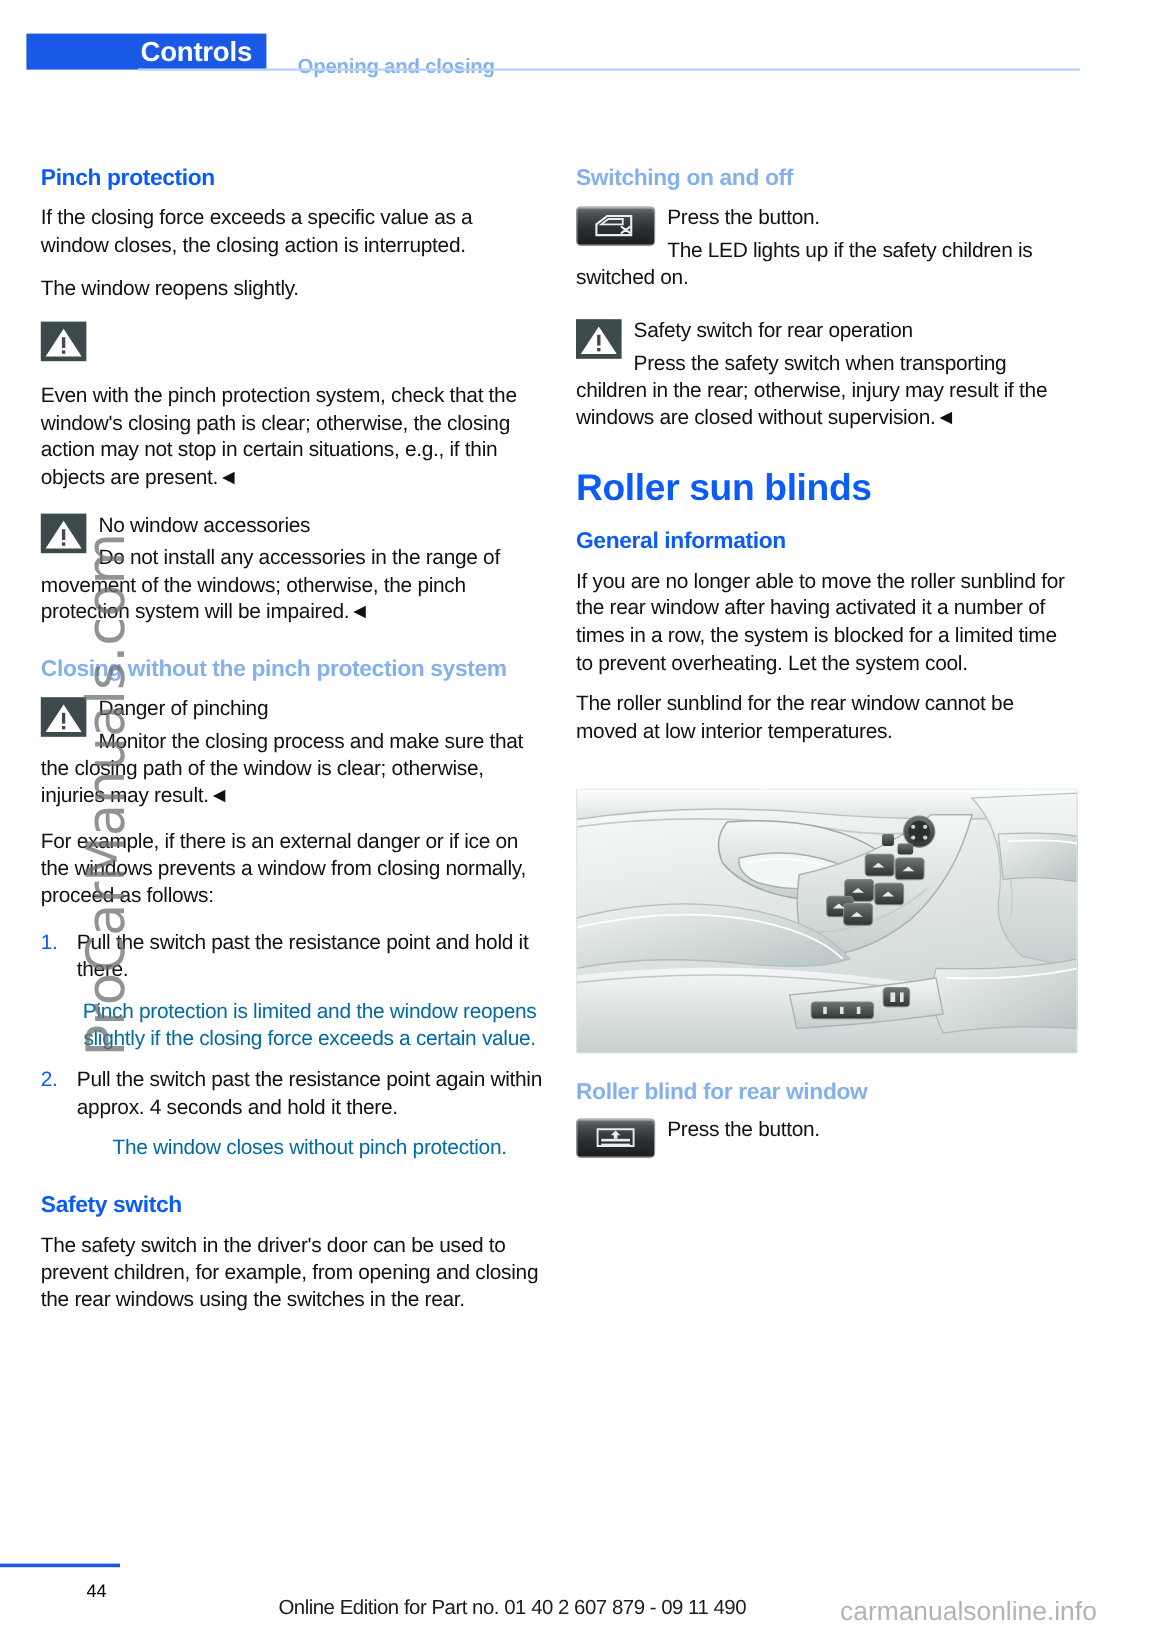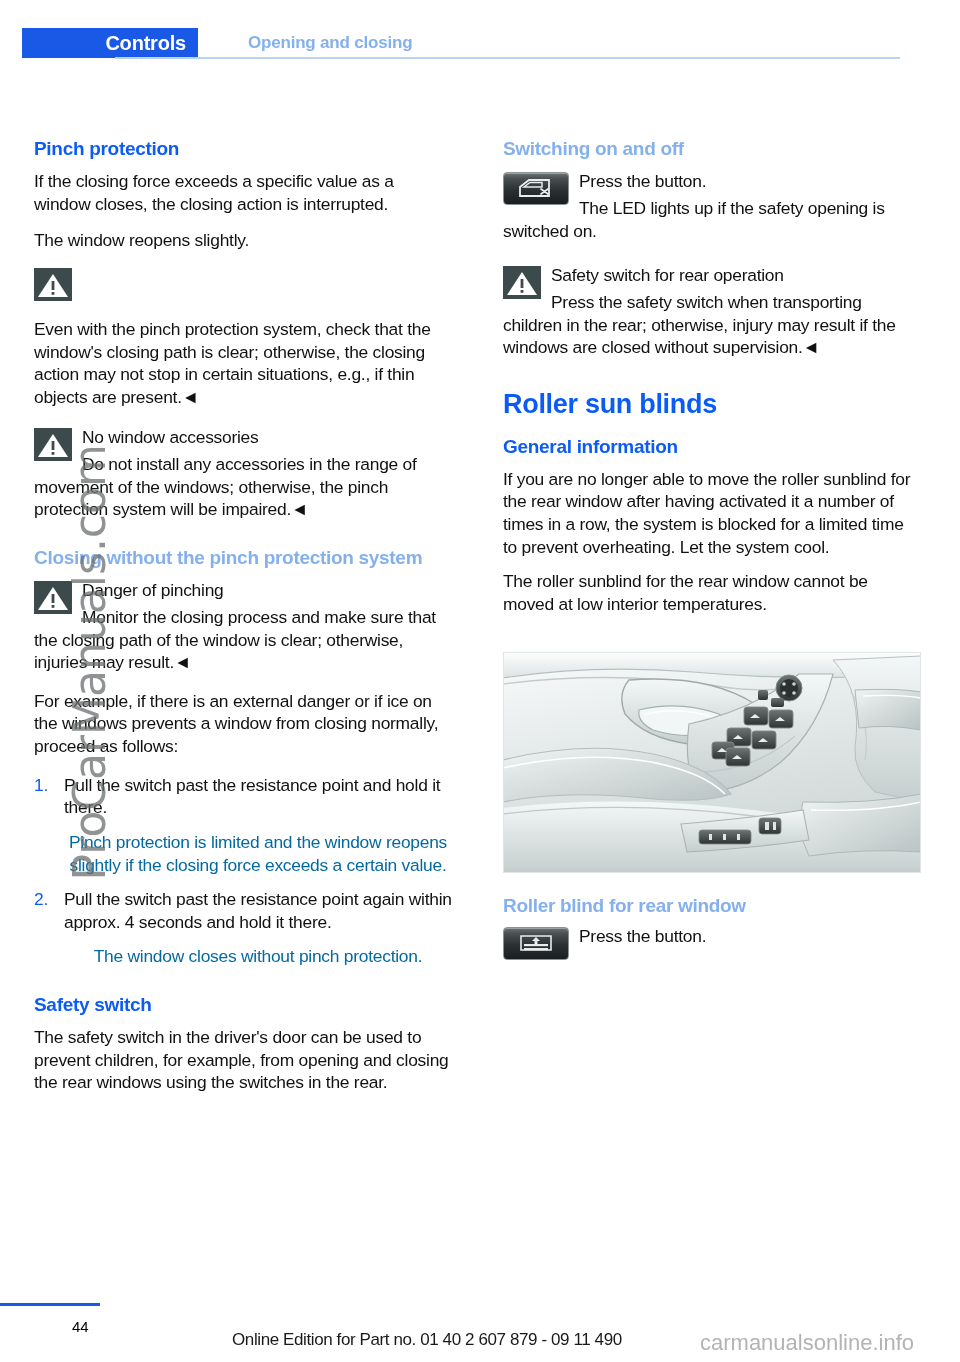--- a/index.html
+++ b/index.html
@@ -29,58 +29,58 @@
     left: 115px;
     top: 57px;
     width: 785px;
     height: 2px;
     background: #b9d3f7;
   }
   .header-tab {
     position: absolute;
     left: 22px;
     top: 0;
-    width: 176px;
+    width: 200px;
     height: 30px;
     background: #1959e6;
     color: #ffffff;
-    font-size: 20px;
+    font-size: 23px;
     font-weight: bold;
     line-height: 30px;
     text-align: right;
     padding-right: 12px;
     box-sizing: border-box;
     letter-spacing: -0.2px;
   }
   .header-section {
     position: absolute;
     left: 248px;
-    top: 0;
+    top: 13px;
     height: 30px;
     line-height: 30px;
     color: #84b0ee;
     font-size: 17px;
     font-weight: bold;
     letter-spacing: -0.2px;
   }
 
   
   .col {
     position: absolute;
     top: 100px;
     width: 418px;
     margin-top: 38px;
   }
   .col-left  { left: 34px; }
-  .col-right { left: 503px; }
+  .col-right { left: 480px; }
 
   
   h1.h-main {
     color: #0a5cf5;
-    font-size: 27px;
+    font-size: 31px;
     font-weight: bold;
     margin: 0;
     letter-spacing: -0.3px;
   }
   h2.h-sec {
     color: #0a5cf5;
     font-size: 19px;
     font-weight: bold;
     margin: 0;
     letter-spacing: -0.3px;
@@ -339,21 +339,21 @@
   <div class="icon-block">
     <span class="icon-float btn-icon">
       <svg width="40" height="22" viewBox="0 0 40 22">
         <path d="M4 18 L4 9 L13 2 L33 2 L33 18 Z" fill="none" stroke="#e8eceb" stroke-width="1.8"></path>
         <path d="M8 9 L14 4.5 L26 4.5 L26 9 Z" fill="none" stroke="#e8eceb" stroke-width="1.5"></path>
         <path d="M25 11 L32 16 M32 11 L25 16" stroke="#e8eceb" stroke-width="1.8" stroke-linecap="round"></path>
       </svg>
     </span>
     <span class="icon-text">Press the button.</span>
     <div style="height:4px"></div>
-    <span class="icon-text" style="display:inline">The LED lights up if the safety opening is switched on.</span>
+    <span class="icon-text" style="display:inline">The LED lights up if the safety children is switched on.</span>
   </div>
   <div class="clear"></div>
   <div class="sp-22"></div>
 
   <div class="icon-block">
     <span class="icon-float warn-icon">
       <svg width="38" height="33" viewBox="0 0 38 33">
         <polygon points="19,6 34,29 4,29" fill="#ffffff"></polygon>
         <rect x="17.6" y="13" width="2.8" height="9" fill="#3c4a4c"></rect>
         <rect x="17.6" y="24" width="2.8" height="2.8" fill="#3c4a4c"></rect>

